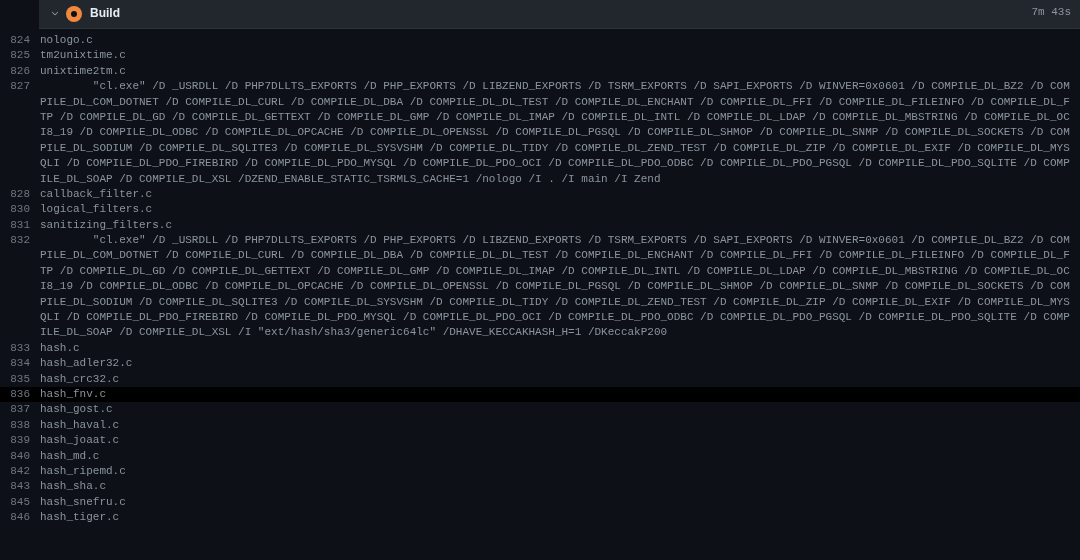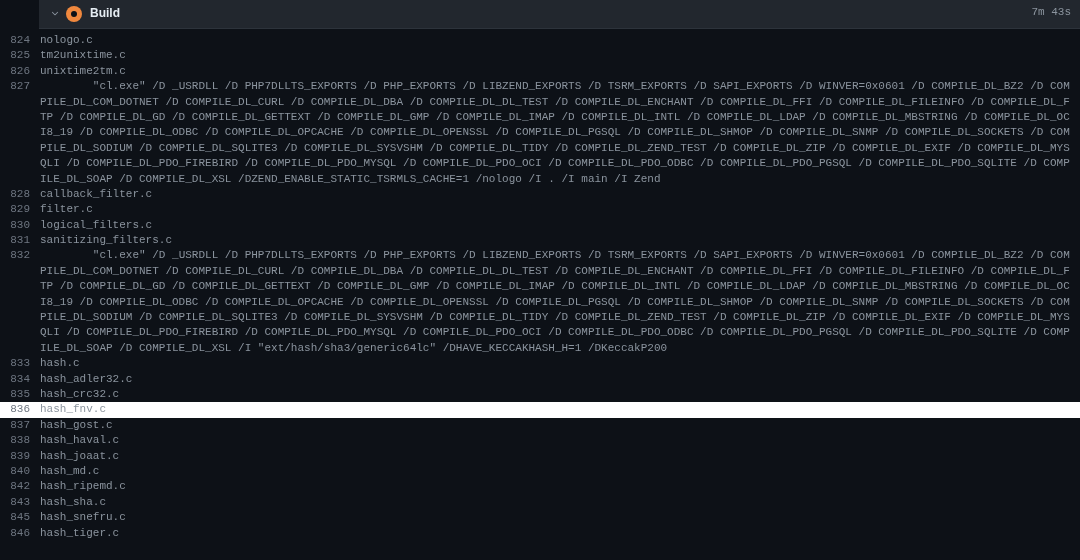--- a/index.html
+++ b/index.html
@@ -61,21 +61,21 @@
     font-size: 11px;
     line-height: 1.4;
     padding-top: 4px;
   }
   .log-line {
     display: flex;
     align-items: flex-start;
     padding: 0 8px;
   }
   .log-line.highlight {
-    background: #ffffff;
+    background: #000000;
   }
   .line-num {
     width: 32px;
     text-align: right;
     color: #6e7681;
     flex-shrink: 0;
     padding-right: 10px;
     user-select: none;
   }
   .line-text {
@@ -114,24 +114,20 @@
       <span class="line-num">826</span>
       <span class="line-text">unixtime2tm.c</span>
     </div>
     <div class="log-line">
       <span class="line-num">827</span>
       <span class="line-text">        "cl.exe" /D _USRDLL /D PHP7DLLTS_EXPORTS /D PHP_EXPORTS /D LIBZEND_EXPORTS /D TSRM_EXPORTS /D SAPI_EXPORTS /D WINVER=0x0601 /D COMPILE_DL_BZ2 /D COMPILE_DL_COM_DOTNET /D COMPILE_DL_CURL /D COMPILE_DL_DBA /D COMPILE_DL_DL_TEST /D COMPILE_DL_ENCHANT /D COMPILE_DL_FFI /D COMPILE_DL_FILEINFO /D COMPILE_DL_FTP /D COMPILE_DL_GD /D COMPILE_DL_GETTEXT /D COMPILE_DL_GMP /D COMPILE_DL_IMAP /D COMPILE_DL_INTL /D COMPILE_DL_LDAP /D COMPILE_DL_MBSTRING /D COMPILE_DL_OCI8_19 /D COMPILE_DL_ODBC /D COMPILE_DL_OPCACHE /D COMPILE_DL_OPENSSL /D COMPILE_DL_PGSQL /D COMPILE_DL_SHMOP /D COMPILE_DL_SNMP /D COMPILE_DL_SOCKETS /D COMPILE_DL_SODIUM /D COMPILE_DL_SQLITE3 /D COMPILE_DL_SYSVSHM /D COMPILE_DL_TIDY /D COMPILE_DL_ZEND_TEST /D COMPILE_DL_ZIP /D COMPILE_DL_EXIF /D COMPILE_DL_MYSQLI /D COMPILE_DL_PDO_FIREBIRD /D COMPILE_DL_PDO_MYSQL /D COMPILE_DL_PDO_OCI /D COMPILE_DL_PDO_ODBC /D COMPILE_DL_PDO_PGSQL /D COMPILE_DL_PDO_SQLITE /D COMPILE_DL_SOAP /D COMPILE_DL_XSL /DZEND_ENABLE_STATIC_TSRMLS_CACHE=1 /nologo /I . /I main /I Zend</span>
     </div>
     <div class="log-line">
       <span class="line-num">828</span>
       <span class="line-text">callback_filter.c</span>
-    </div>
-    <div class="log-line">
-      <span class="line-num">829</span>
-      <span class="line-text">filter.c</span>
     </div>
     <div class="log-line">
       <span class="line-num">830</span>
       <span class="line-text">logical_filters.c</span>
     </div>
     <div class="log-line">
       <span class="line-num">831</span>
       <span class="line-text">sanitizing_filters.c</span>
     </div>
     <div class="log-line">

